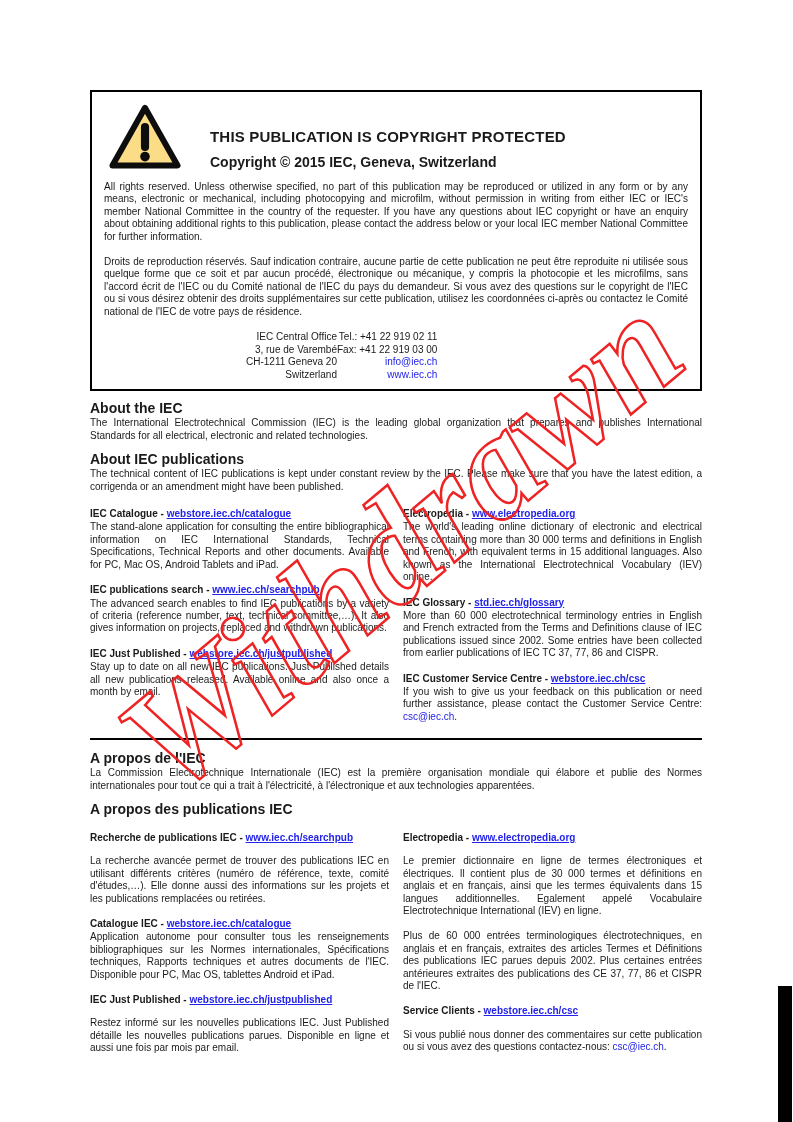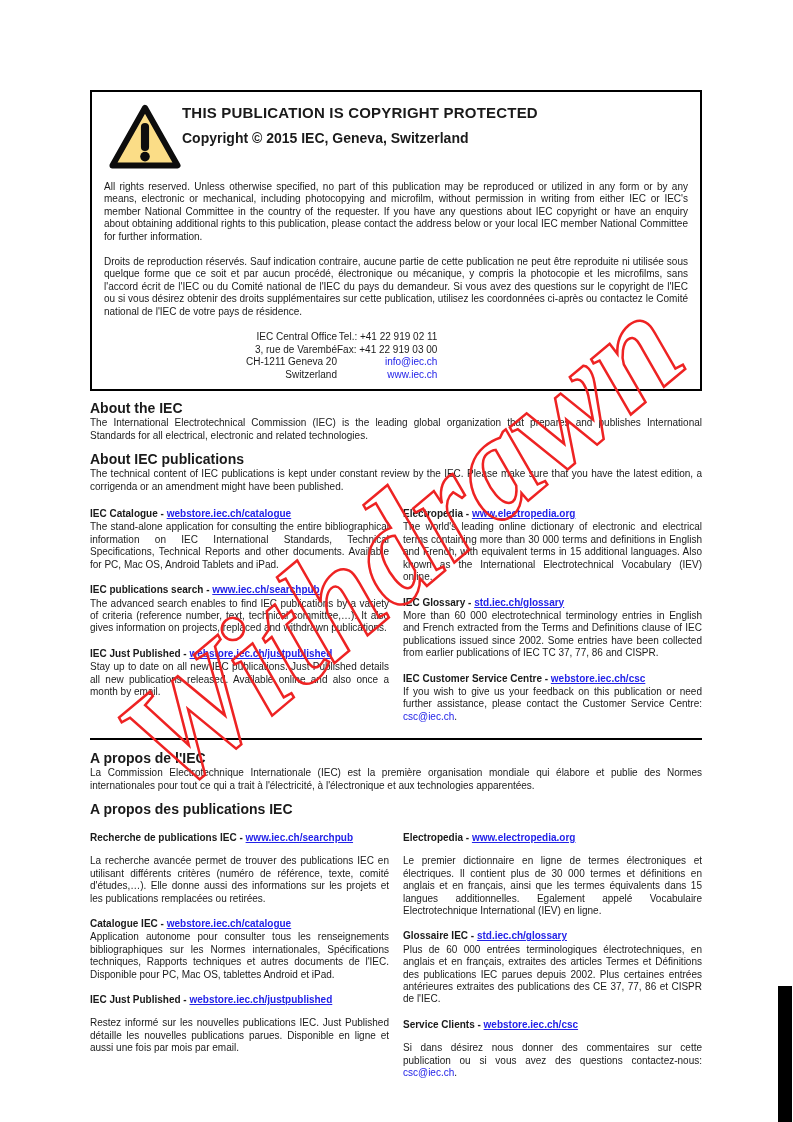--- a/index.html
+++ b/index.html
@@ -7,21 +7,21 @@
     width:793px;height:1122px;position:relative;overflow:hidden;
     background:#ffffff;
     font-family:"Liberation Sans","DejaVu Sans",sans-serif;
     color:#1a1a1a;
     -webkit-font-smoothing:antialiased;
   }
   .page{position:absolute;left:90px;top:90px;width:612px;}
 
   
   .copyright-box{border:2px solid #000;padding:8px 12px 8px 12px;}
-  .box-header{display:flex;align-items:flex-start;padding:4px 0 4px 4px;}
+  .box-header{display:flex;align-items:flex-end;gap:28px;padding:4px 0 4px 4px;}
   .tri{flex:0 0 auto;line-height:0;}
   .box-titles{flex:1;}
   .box-title{font-size:15px;font-weight:bold;margin:0 0 9px 0;letter-spacing:.2px;}
   .box-subtitle{font-size:14px;font-weight:bold;margin:0;}
   .box-par{font-size:10px;line-height:12.4px;text-align:justify;margin:7px 0 0 0;}
   .box-par.fr{margin-top:13px;}
   .contact-row{display:flex;margin-top:13px;font-size:10px;line-height:12.6px;}
   .contact-col1{width:233px;}
   .contact-col1 div,.contact-col2 div{white-space:nowrap;text-align:right;}
 
@@ -150,26 +150,25 @@
         <div class="sec-head spaced"><span>IEC Just Published - </span><a class="blue" href="#">webstore.iec.ch/justpublished</a></div>
         <p class="sec-body">Restez informé sur les nouvelles publications IEC. Just Published détaille les nouvelles publications parues. Disponible en ligne et aussi une fois par mois par email.</p>
       </div>
     </div>
     <div class="col">
       <div class="sec">
         <div class="sec-head spaced"><span>Electropedia - </span><a class="blue" href="#">www.electropedia.org</a></div>
         <p class="sec-body">Le premier dictionnaire en ligne de termes électroniques et électriques. Il contient plus de 30 000 termes et définitions en anglais et en français, ainsi que les termes équivalents dans 15 langues additionnelles. Egalement appelé Vocabulaire Electrotechnique International (IEV) en ligne.</p>
       </div>
       <div class="sec">
-        <div class="sec-head"><span>Glossaire IEC - </span><a class="blue" href="#">std.iec.ch/glossary</a></div>
         <p class="sec-body">Plus de 60 000 entrées terminologiques électrotechniques, en anglais et en français, extraites des articles Termes et Définitions des publications IEC parues depuis 2002. Plus certaines entrées antérieures extraites des publications des CE 37, 77, 86 et CISPR de l'IEC.</p>
       </div>
       <div class="sec">
         <div class="sec-head spaced"><span>Service Clients - </span><a class="blue" href="#">webstore.iec.ch/csc</a></div>
-        <p class="sec-body"><span>Si dans désirez nous donner des commentaires sur cette publication ou si vous avez des questions contactez-nous: </span><a class="blue" href="#">csc@iec.ch</a><span>.</span></p>
+        <p class="sec-body"><span>Si vous publié nous donner des commentaires sur cette publication ou si vous avez des questions contactez-nous: </span><a class="blue" href="#">csc@iec.ch</a><span>.</span></p>
       </div>
     </div>
   </div>
 
 </div>
 
 <div class="watermark">Withdrawn</div>
 
 <div class="edge-bar"></div>
 

